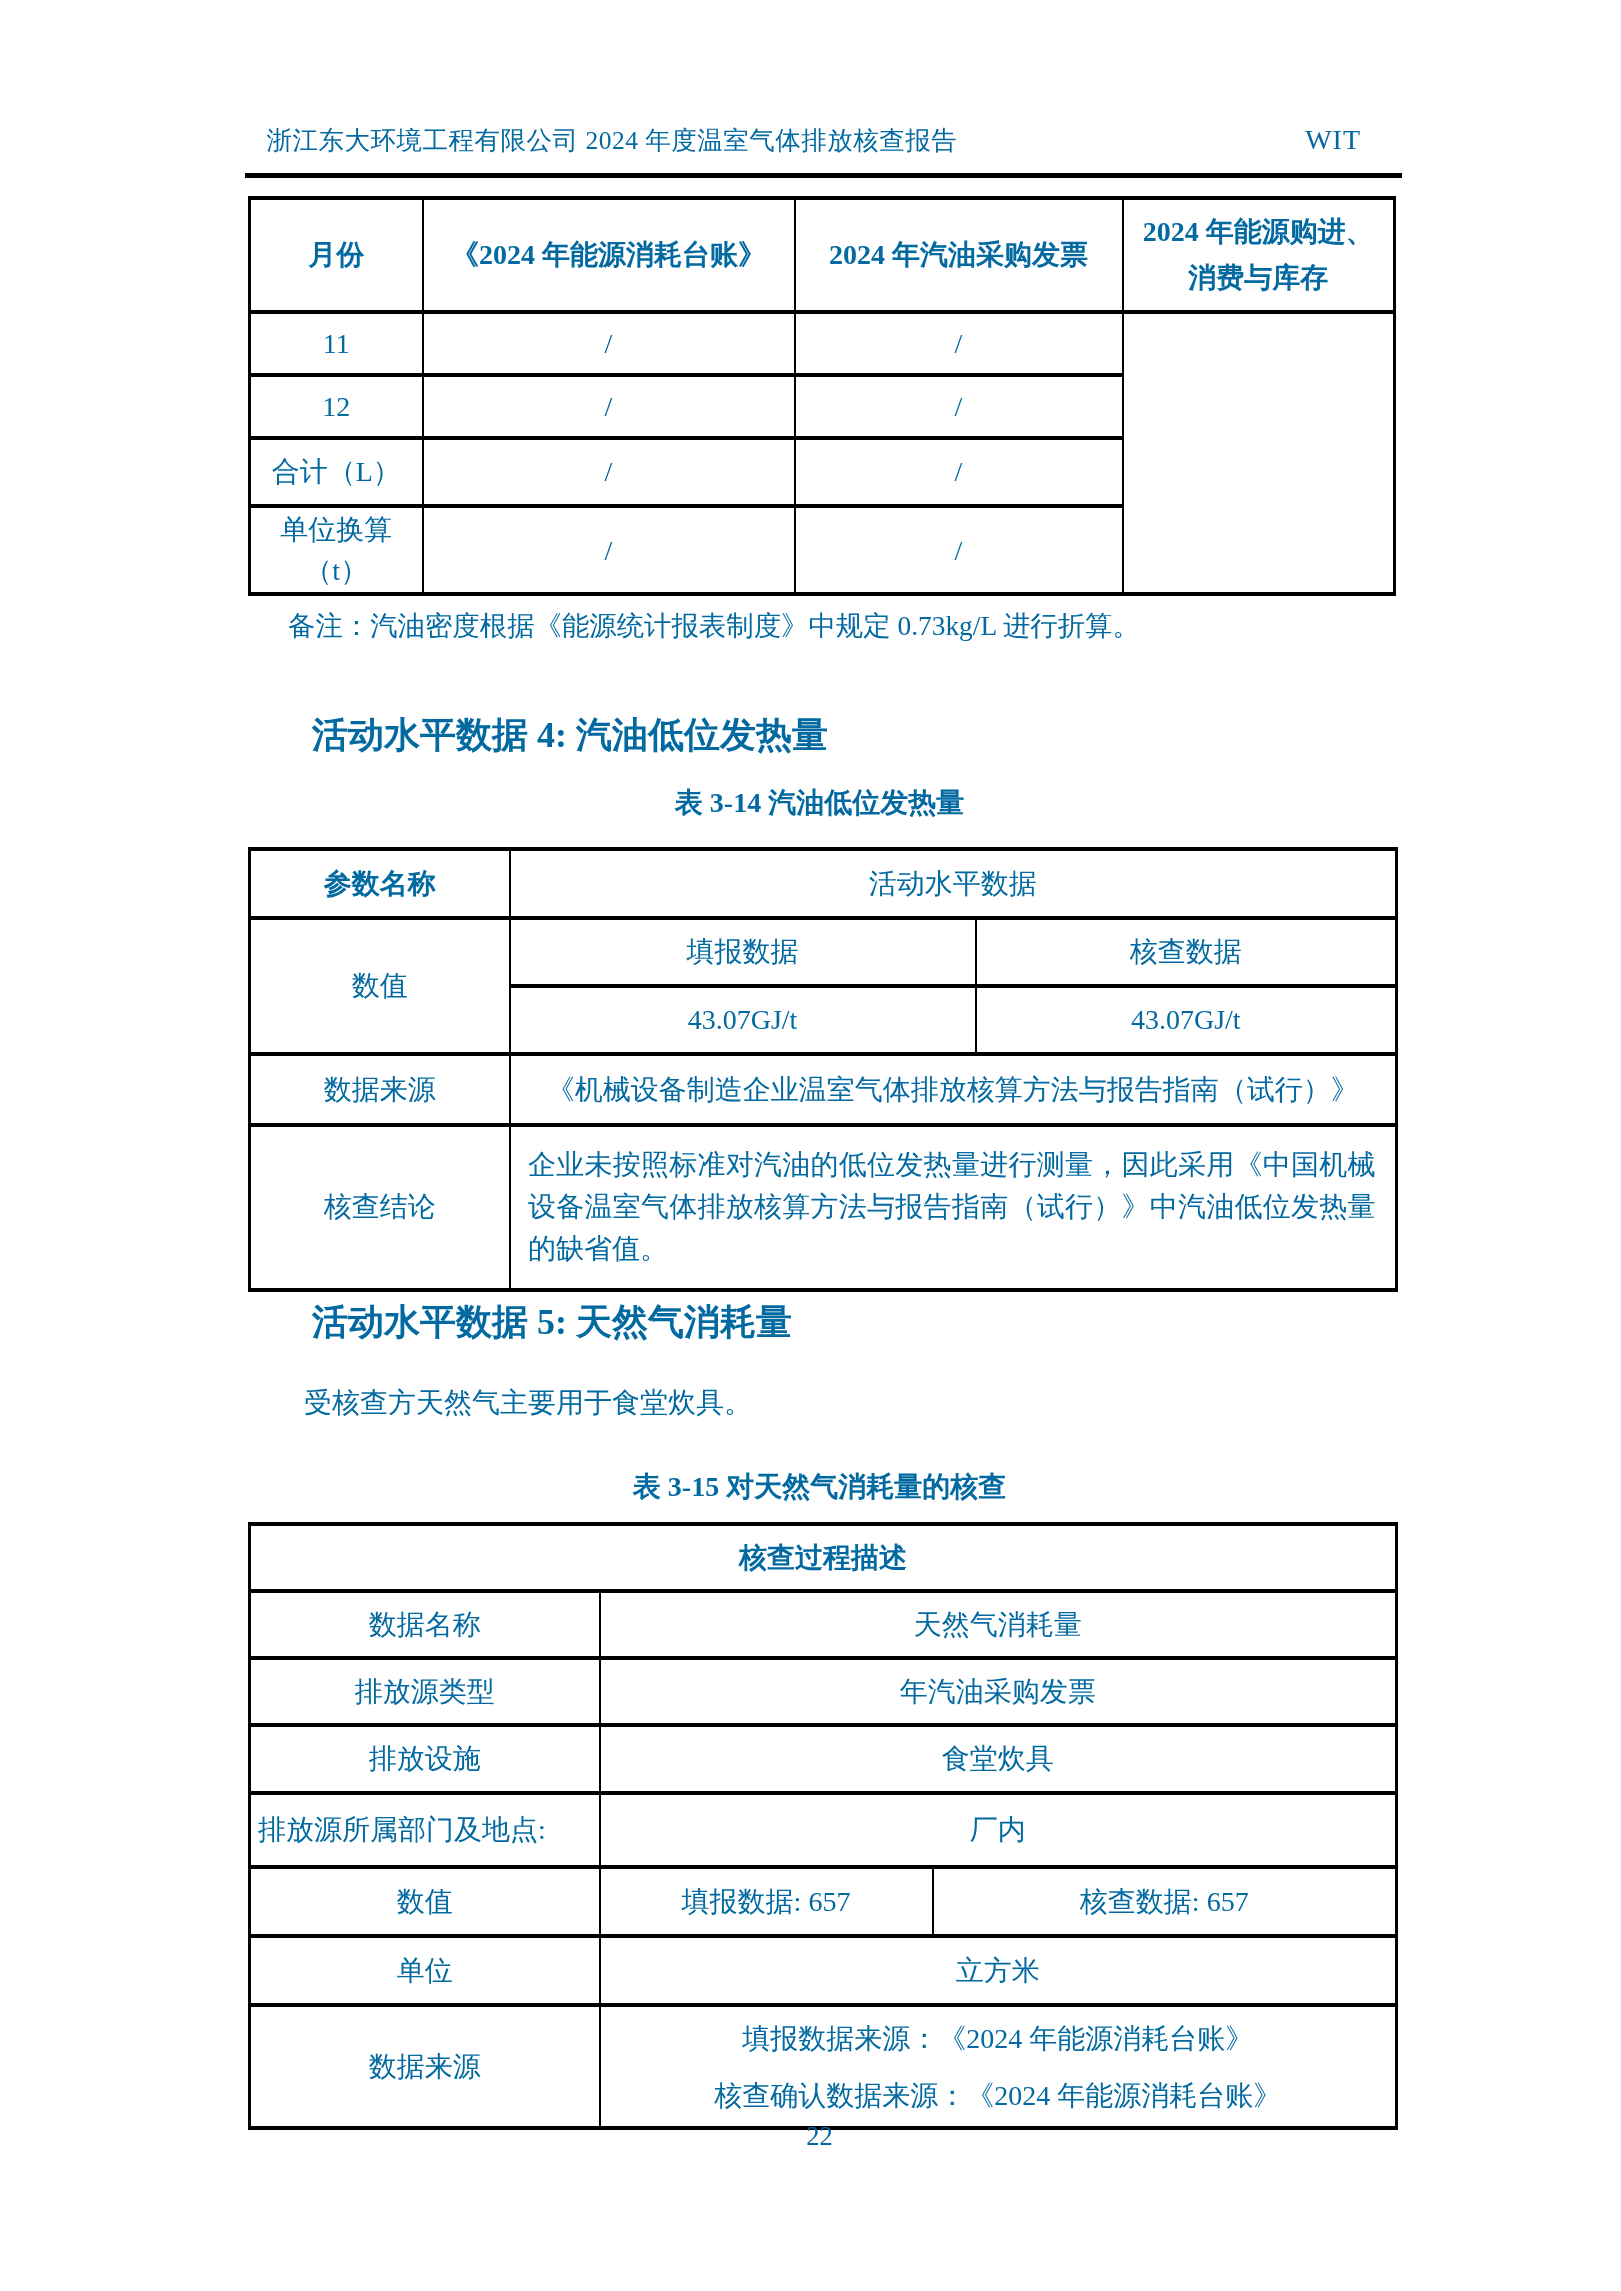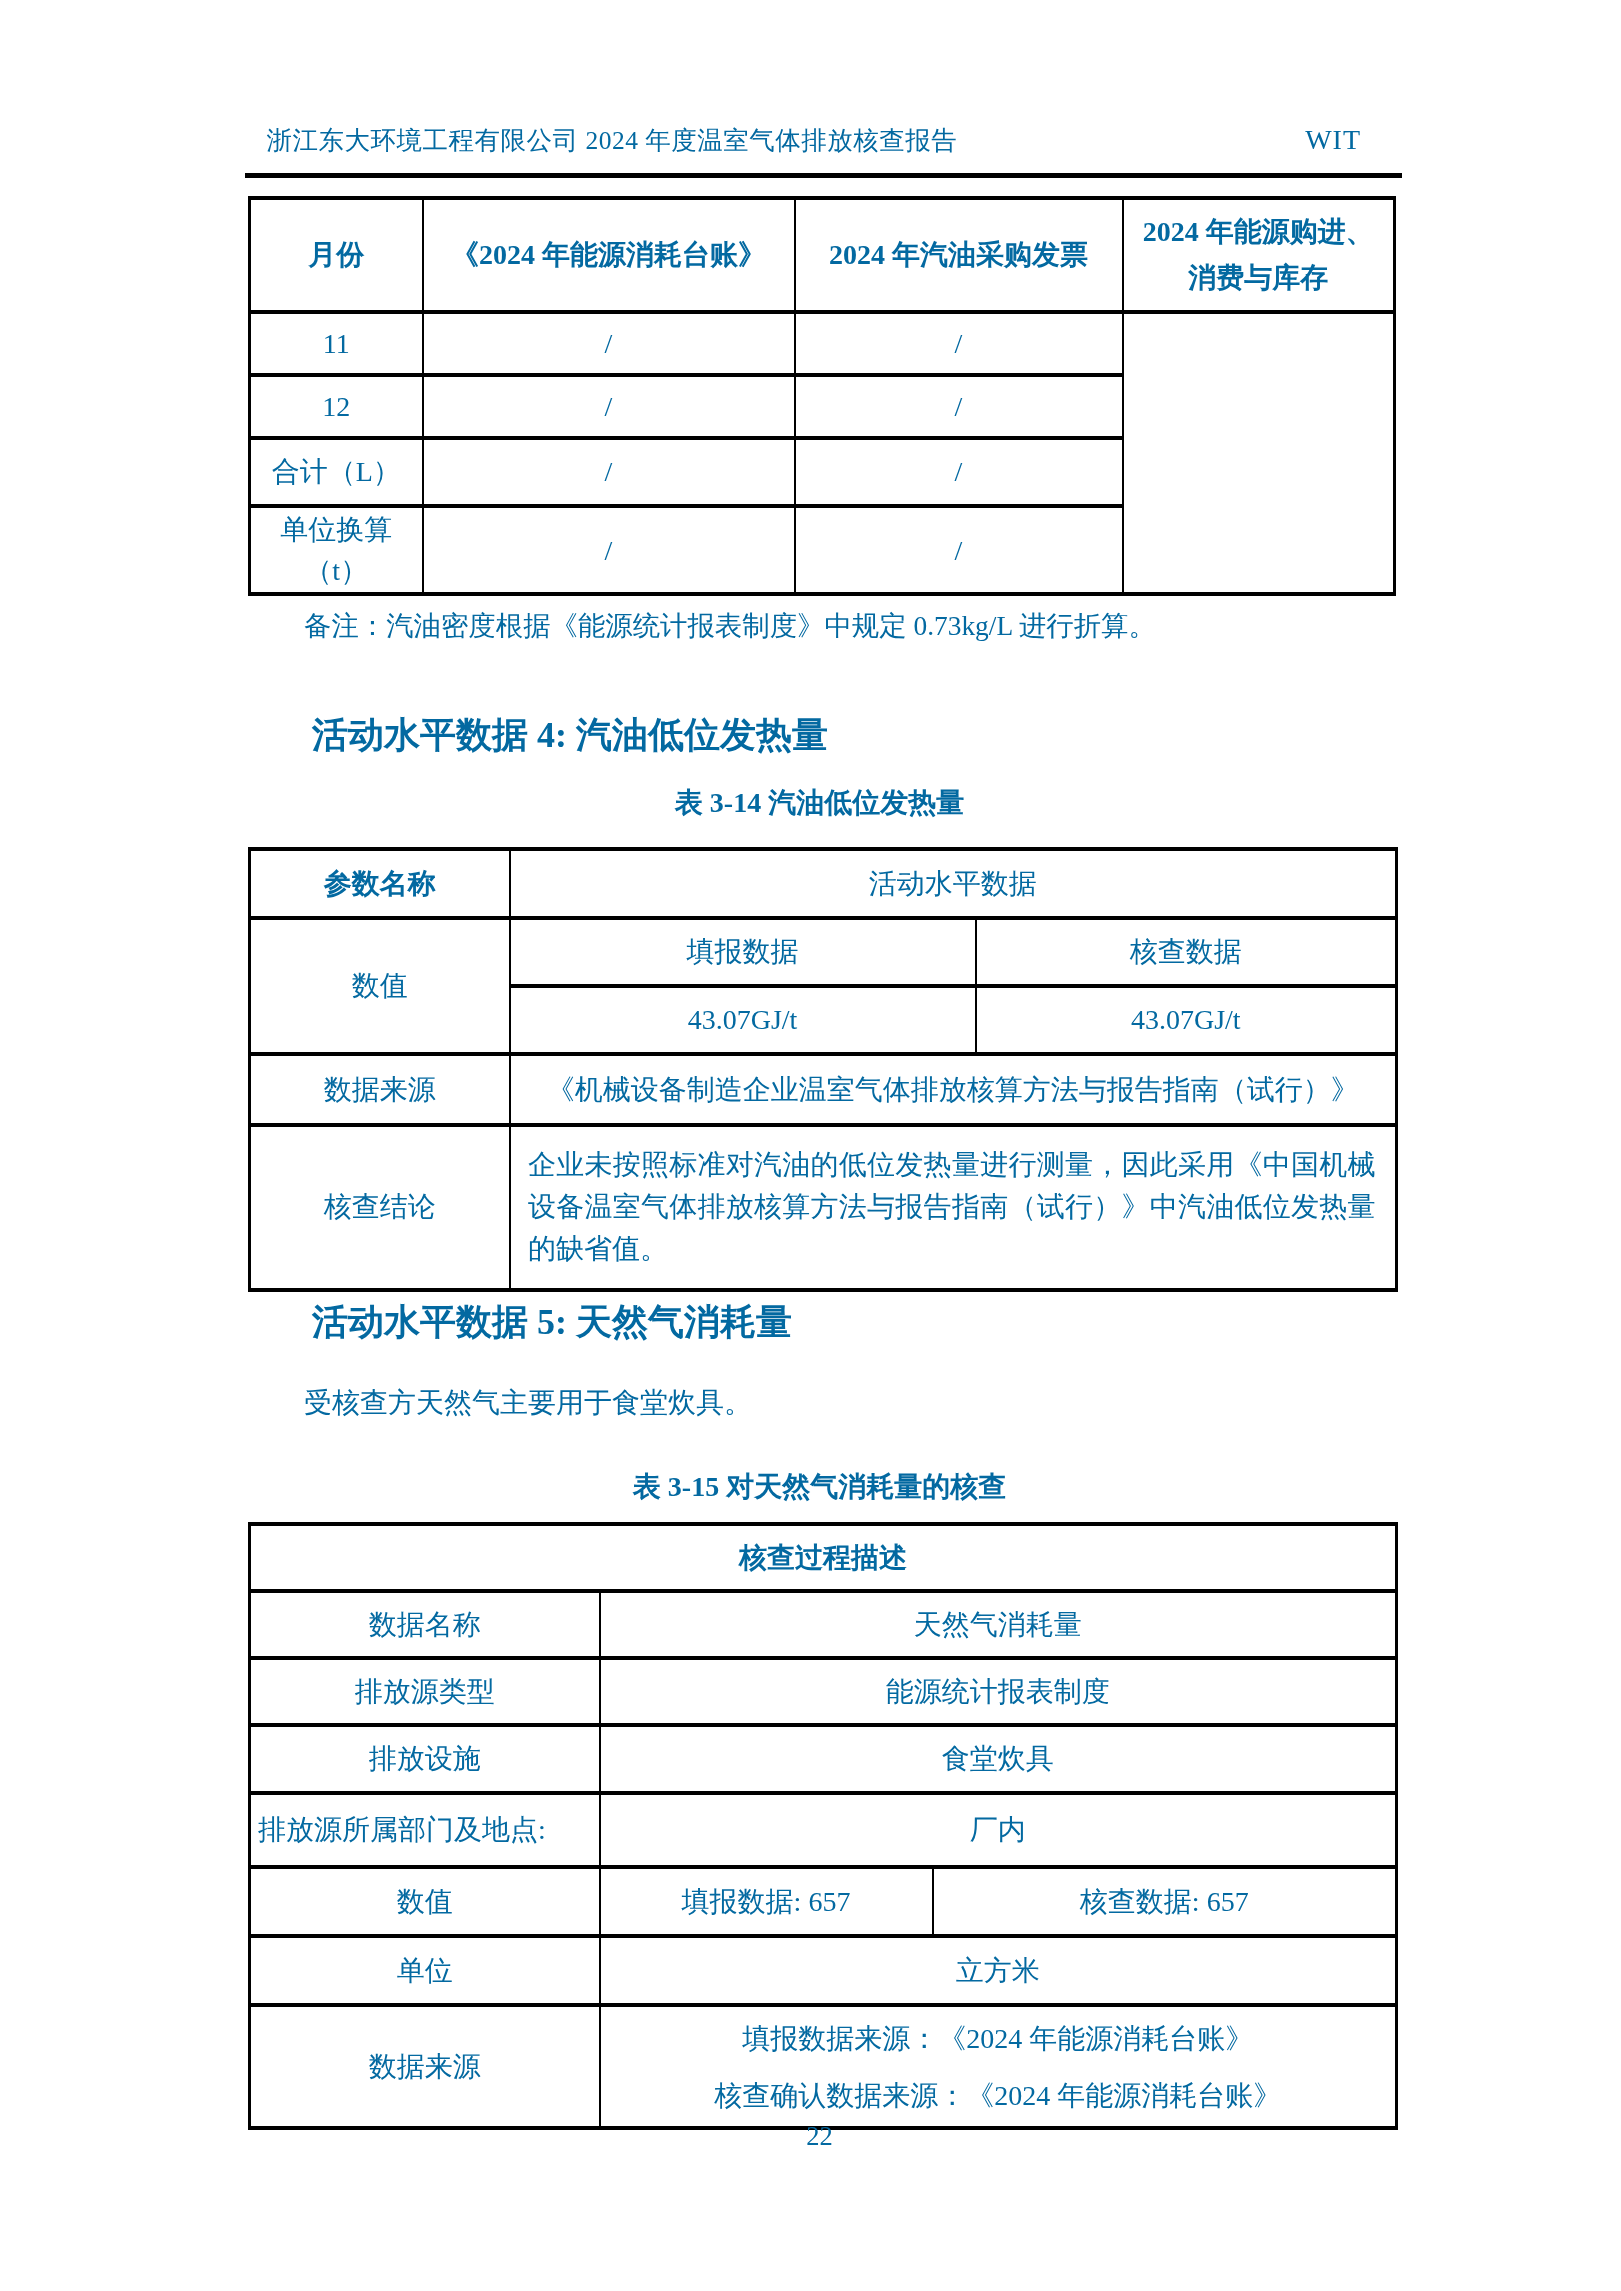--- a/index.html
+++ b/index.html
@@ -35,21 +35,21 @@
   
   .t1 { top:196px; width:1147px; }
   .t1 .c1{width:173px;} .t1 .c2{width:372px;} .t1 .c3{width:328px;} .t1 .c4{width:272px;}
   .t1 .r-head td { height:110px; font-weight:bold; line-height:46px; }
   .t1 .r-a td { height:59px; }
   .t1 .r-b td { height:59px; }
   .t1 .r-c td { height:64px; }
   .t1 .r-d td { height:84px; line-height:41px; }
   
   .note {
-    position:absolute; left:245px; width:1149px; top:608px;
+    position:absolute; left:229px; width:1149px; top:608px;
     font-size:27.4px; padding-left:59px; margin:0;
   }
   .sec-heading {
     position:absolute; left:245px; width:1149px; margin:8px;
     font-size:36px; font-weight:bold; padding-left:59px;
   }
   .h4pos { top:703px; }
   .h5pos { top:1290px; }
   .tbl-caption {
     position:absolute; left:245px; width:1149px; text-align:center;
@@ -192,21 +192,21 @@
     <tbody>
       <tr class="rh">
         <td colspan="3">核查过程描述</td>
       </tr>
       <tr class="ra">
         <td>数据名称</td>
         <td colspan="2">天然气消耗量</td>
       </tr>
       <tr class="rb">
         <td>排放源类型</td>
-        <td colspan="2">能源统计报表制度</td>
+        <td colspan="2">年汽油采购发票</td>
       </tr>
       <tr class="rc">
         <td>排放设施</td>
         <td colspan="2">食堂炊具</td>
       </tr>
       <tr class="rd">
         <td class="dept">排放源所属部门及地点:</td>
         <td colspan="2">厂内</td>
       </tr>
       <tr class="re">

